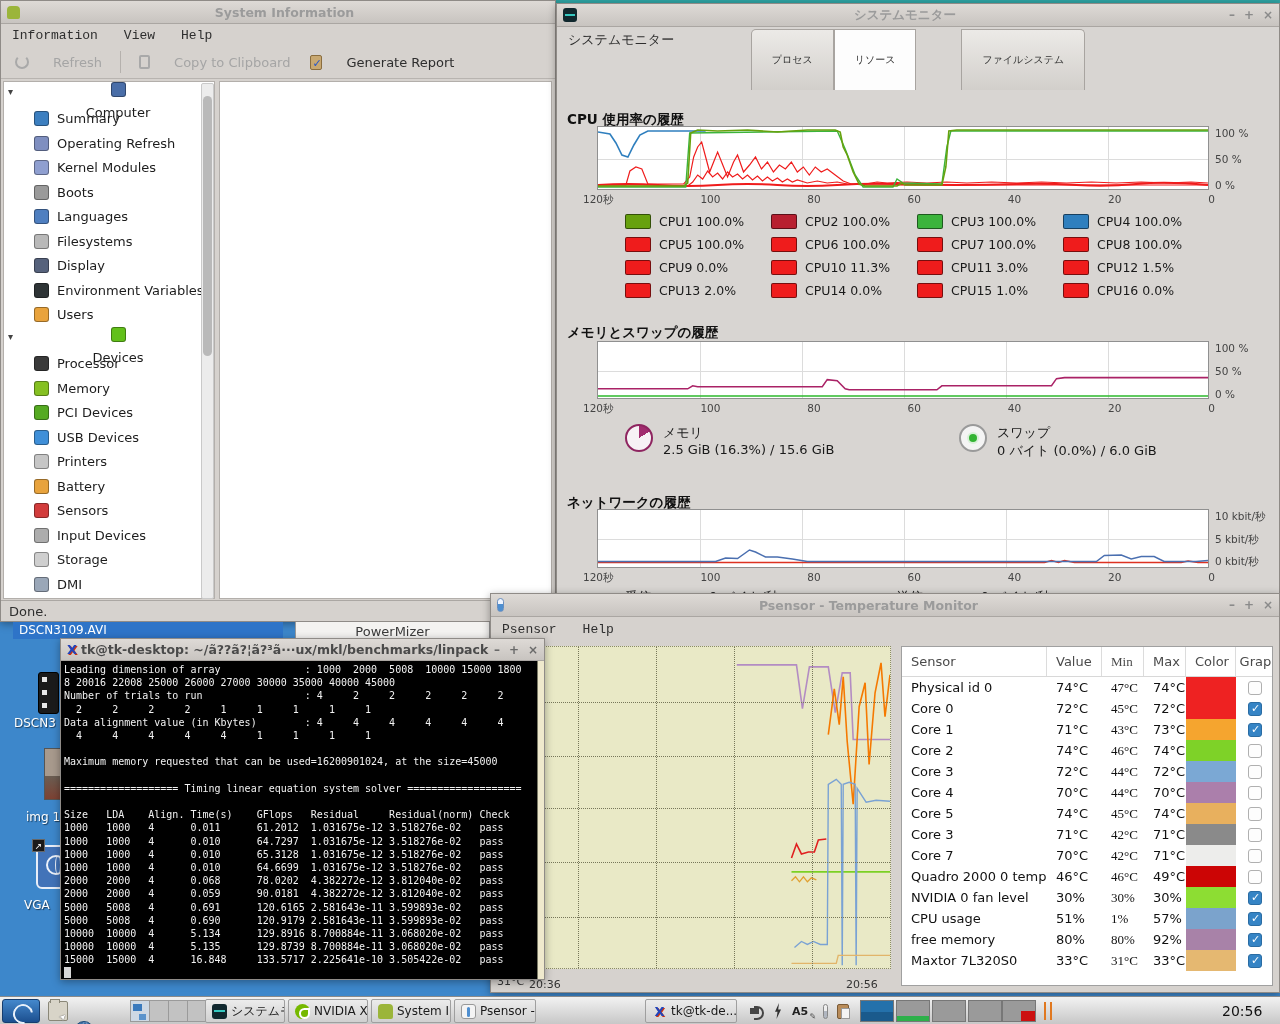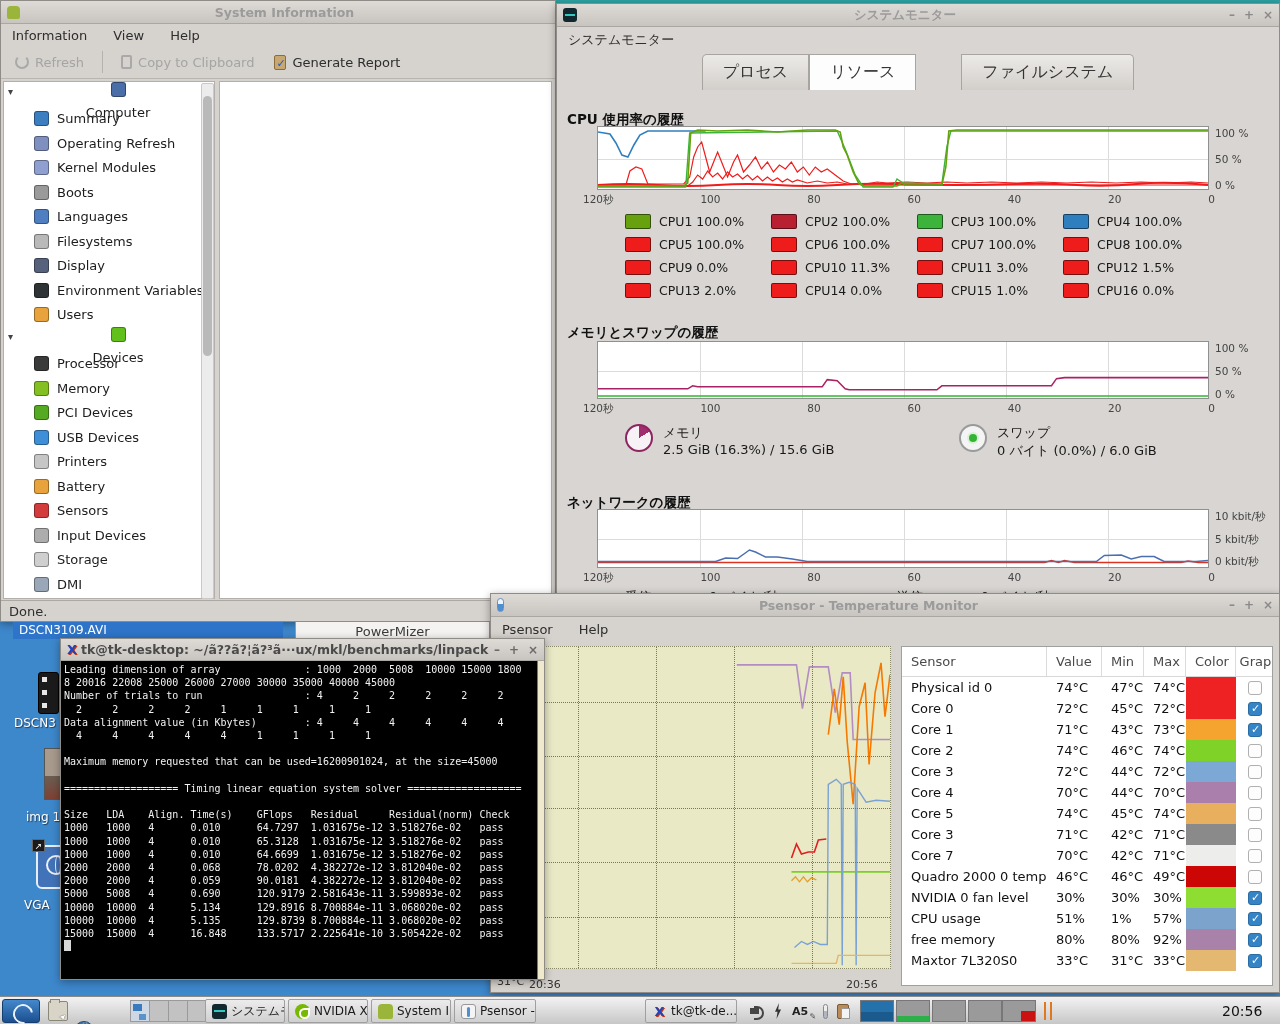--- a/index.html
+++ b/index.html
@@ -6,28 +6,28 @@
   html,body { width:1280px; height:1024px; overflow:hidden; }
   body { background:#3d87cb; font-family:"DejaVu Sans","Liberation Sans",sans-serif; font-size:13px; color:#222; position:relative; }
   .abs { position:absolute; }
 
   
   .window { position:absolute; border:1px solid #8f8b87; background:#d6d2ce; box-shadow:0 2px 8px rgba(0,0,0,.35); }
   .titlebar { position:absolute; left:0; right:0; top:0; height:23px; background:linear-gradient(#dedad6,#c8c4c0); border-bottom:1px solid #aaa6a2; display:flex; align-items:center; padding:0 6px; }
   .titlebar .title { flex:1; text-align:center; color:#9b9b9b; font-weight:bold; font-size:12.5px; white-space:nowrap; overflow:hidden; }
   .winctl { display:flex; gap:9px; color:#8a8a8a; font-size:12px; font-weight:bold; }
   .winctl span { cursor:default; }
-  .menubar { position:absolute; left:0; right:0; display:flex; gap:22px; align-items:center; padding:0 9px; color:#2e2e2e; font-size:13px; }
+  .menubar { position:absolute; left:0; right:0; display:flex; gap:22px; align-items:center; padding:0 9px; color:#2e2e2e; font-size:13px;font-family:Liberation Mono, monospace; }
   .menubar span { padding:2px 2px; }
 
   
   #sysinfo { left:0; top:0; width:556px; height:622px; z-index:2; }
   #sysinfo .menubar { top:23px; height:22px; }
   #sysinfo .toolbar { position:absolute; top:45px; left:0; right:0; height:33px; display:flex; align-items:center; gap:8px; padding:0 8px; border-bottom:1px solid #b8b4b0; }
-  .tbtn { display:flex; align-items:center; gap:6px; padding:3px 6px; border-radius:3px; font-size:13px; }
+  .tbtn { display:flex; align-items:center; gap:24px; padding:3px 6px; border-radius:3px; font-size:13px; }
   .tbtn.disabled { color:#a5a5a5; }
   .tbtn.enabled { color:#2e2e2e; }
   .tsep { width:1px; height:22px; background:#b5b1ad; margin:0 4px; }
   .icon-refresh { width:14px; height:14px; border:2px solid #a9a9a9; border-radius:50%; border-top-color:transparent; }
   .icon-clip { width:11px; height:14px; border:2px solid #a9a9a9; border-radius:2px; }
   .icon-report { width:12px; height:15px; background:#c8a871; border:1px solid #8a6d3f; border-radius:2px; position:relative; }
   .icon-report::after { content:"✓"; position:absolute; left:1px; top:1px; color:#2255cc; font-size:11px; font-weight:bold; }
   #sysinfo .sidebar { position:absolute; left:2px; top:80px; width:212px; bottom:22px; background:#fff; border:1px solid #b3afab; overflow:hidden; }
   #sysinfo .contentpanel { position:absolute; left:218px; top:80px; right:3px; bottom:22px; background:#fff; border:1px solid #b3afab; }
   .tree-row { height:24.5px; display:flex; align-items:center; gap:8px; padding-left:30px; position:relative; cursor:default; }
@@ -41,21 +41,21 @@
 
   
   #tealstrip { left:536px; top:0; width:744px; height:4px; background:#2fa3a3; z-index:1; }
 
   
   #sysmon { left:556px; top:3px; width:724px; height:609px; z-index:2; background:#d8d5d2; }
   #sysmon .menubar { top:24px; height:23px; }
   .appicon { width:14px; height:14px; border-radius:3px; background:#10282e; position:relative; flex:none; margin-right:4px; }
   .appicon::after { content:""; position:absolute; left:2px; right:2px; top:6px; height:2px; background:#35c8c0; }
   #sysmon .tabrow { position:absolute; top:49px; left:0; right:0; height:37px; display:flex; justify-content:center; align-items:flex-end; }
-  .tab { padding:7px 20px; font-size:16px; color:#333; background:linear-gradient(#eceae7,#d2cfcb); border:1px solid #a8a4a0; border-bottom:none; }
+  .tab { padding:23px 20px; font-size:10px; color:#333; background:linear-gradient(#eceae7,#d2cfcb); border:1px solid #a8a4a0; border-bottom:none; }
   .tab:first-child { border-radius:5px 0 0 0; }
   .tab:last-child { border-radius:0 5px 0 0;margin-left:45px; }
   .tab.active { background:#fdfdfd; }
   .sectitle { position:absolute; left:10px; font-weight:bold; font-size:13.5px; color:#111;margin-top:12px; }
   .plot { position:absolute; background:#fff; border:1px solid #909090; }
   .plot svg { position:absolute; left:0; top:0; width:100%; height:100%; }
   .gridv { position:absolute; top:0; bottom:0; width:1px; background:#dcdcdc; }
   .gridh { position:absolute; left:0; right:0; height:1px; background:#dcdcdc; }
   .yticks { position:absolute; display:flex; flex-direction:column; justify-content:space-between; font-size:10.5px; color:#444; }
   .xticks { position:absolute; display:flex; justify-content:space-between; font-size:10.5px; color:#444; }
@@ -79,21 +79,21 @@
   #psensor .graph { position:absolute; left:8px; top:52px; width:392px; height:323px; background:#e9e9c6; border:1px dotted #8a8a6a; }
   #psensor .graph .dgv { position:absolute; top:0; bottom:0; width:0; border-left:1px dotted #77775a; }
   #psensor .graph .dgh { position:absolute; left:0; right:0; height:0; border-top:1px dotted #77775a; }
   #psensor .timelabel { position:absolute; font-size:11px; color:#333; }
   .ptable { position:absolute; left:410px; top:52px; width:372px; height:340px; background:#fff; border:1px solid #a0a0a0; overflow:hidden; }
   .pt-head { display:flex; height:30px; align-items:center; color:#4a4a4a; font-size:13px; border-bottom:1px solid #d8d8d8; }
   .pt-head > div { border-right:1px solid #dcdcdc; height:100%; display:flex; align-items:center; padding-left:9px; }
   .pt-row { display:flex; height:21px; align-items:center; font-size:13px; color:#111; }
   .c-sensor { width:145px; flex:none; padding-left:9px; white-space:nowrap; overflow:hidden; }
   .c-val { width:55px; flex:none; padding-left:9px; }
-  .c-min { width:42px; flex:none; padding-left:9px; }
+  .c-min { width:42px; flex:none; padding-left:9px;font-family:Liberation Serif, serif; }
   .c-max { width:42px; flex:none; padding-left:9px; }
   .c-color { width:50px; flex:none; align-self:stretch; }
   .c-graph { width:38px; flex:none; display:flex; justify-content:center; }
   .cbx { width:14px; height:14px; border-radius:3px; border:1px solid #b0b0b0; background:#fdfdfd; position:relative; }
   .pt-row.checked .cbx { background:#3584c5; border-color:#2a6ca3; }
   .pt-row.checked .cbx::after { content:"✓"; position:absolute; left:2px; top:-1px; color:#fff; font-size:11px; font-weight:bold; }
 
   
   #terminal { left:60px; top:638px; width:485px; height:342px; z-index:5; }
   #terminal .titlebar { height:22px; }
@@ -758,25 +758,27 @@
         <div class="term-line">Number of trials to run                 : 4     2     2     2     2     2</div>
         <div class="term-line">  2     2     2     2     1     1     1     1     1</div>
         <div class="term-line">Data alignment value (in Kbytes)        : 4     4     4     4     4     4</div>
         <div class="term-line">  4     4     4     4     4     1     1     1     1</div>
         <div class="term-line"> </div>
         <div class="term-line">Maximum memory requested that can be used=16200901024, at the size=45000</div>
         <div class="term-line"> </div>
         <div class="term-line">=================== Timing linear equation system solver ===================</div>
         <div class="term-line"> </div>
         <div class="term-line">Size   LDA    Align. Time(s)    GFlops   Residual     Residual(norm) Check</div>
+        <div class="term-line">1000   1000   4      0.011      61.2012  1.031675e-12 3.518276e-02   pass</div>
         <div class="term-line">1000   1000   4      0.010      64.7297  1.031675e-12 3.518276e-02   pass</div>
         <div class="term-line">1000   1000   4      0.010      65.3128  1.031675e-12 3.518276e-02   pass</div>
         <div class="term-line">1000   1000   4      0.010      64.6699  1.031675e-12 3.518276e-02   pass</div>
         <div class="term-line">2000   2000   4      0.068      78.0202  4.382272e-12 3.812040e-02   pass</div>
         <div class="term-line">2000   2000   4      0.059      90.0181  4.382272e-12 3.812040e-02   pass</div>
+        <div class="term-line">5000   5008   4      0.691      120.6165 2.581643e-11 3.599893e-02   pass</div>
         <div class="term-line">5000   5008   4      0.690      120.9179 2.581643e-11 3.599893e-02   pass</div>
         <div class="term-line">10000  10000  4      5.134      129.8916 8.700884e-11 3.068020e-02   pass</div>
         <div class="term-line">10000  10000  4      5.135      129.8739 8.700884e-11 3.068020e-02   pass</div>
         <div class="term-line">15000  15000  4      16.848     133.5717 2.225641e-10 3.505422e-02   pass</div>
       </div>
     <div class="term-line"><span class="cursorblock"></span></div>
   </div>
   <div class="tscroll"></div>
 </div>
 

